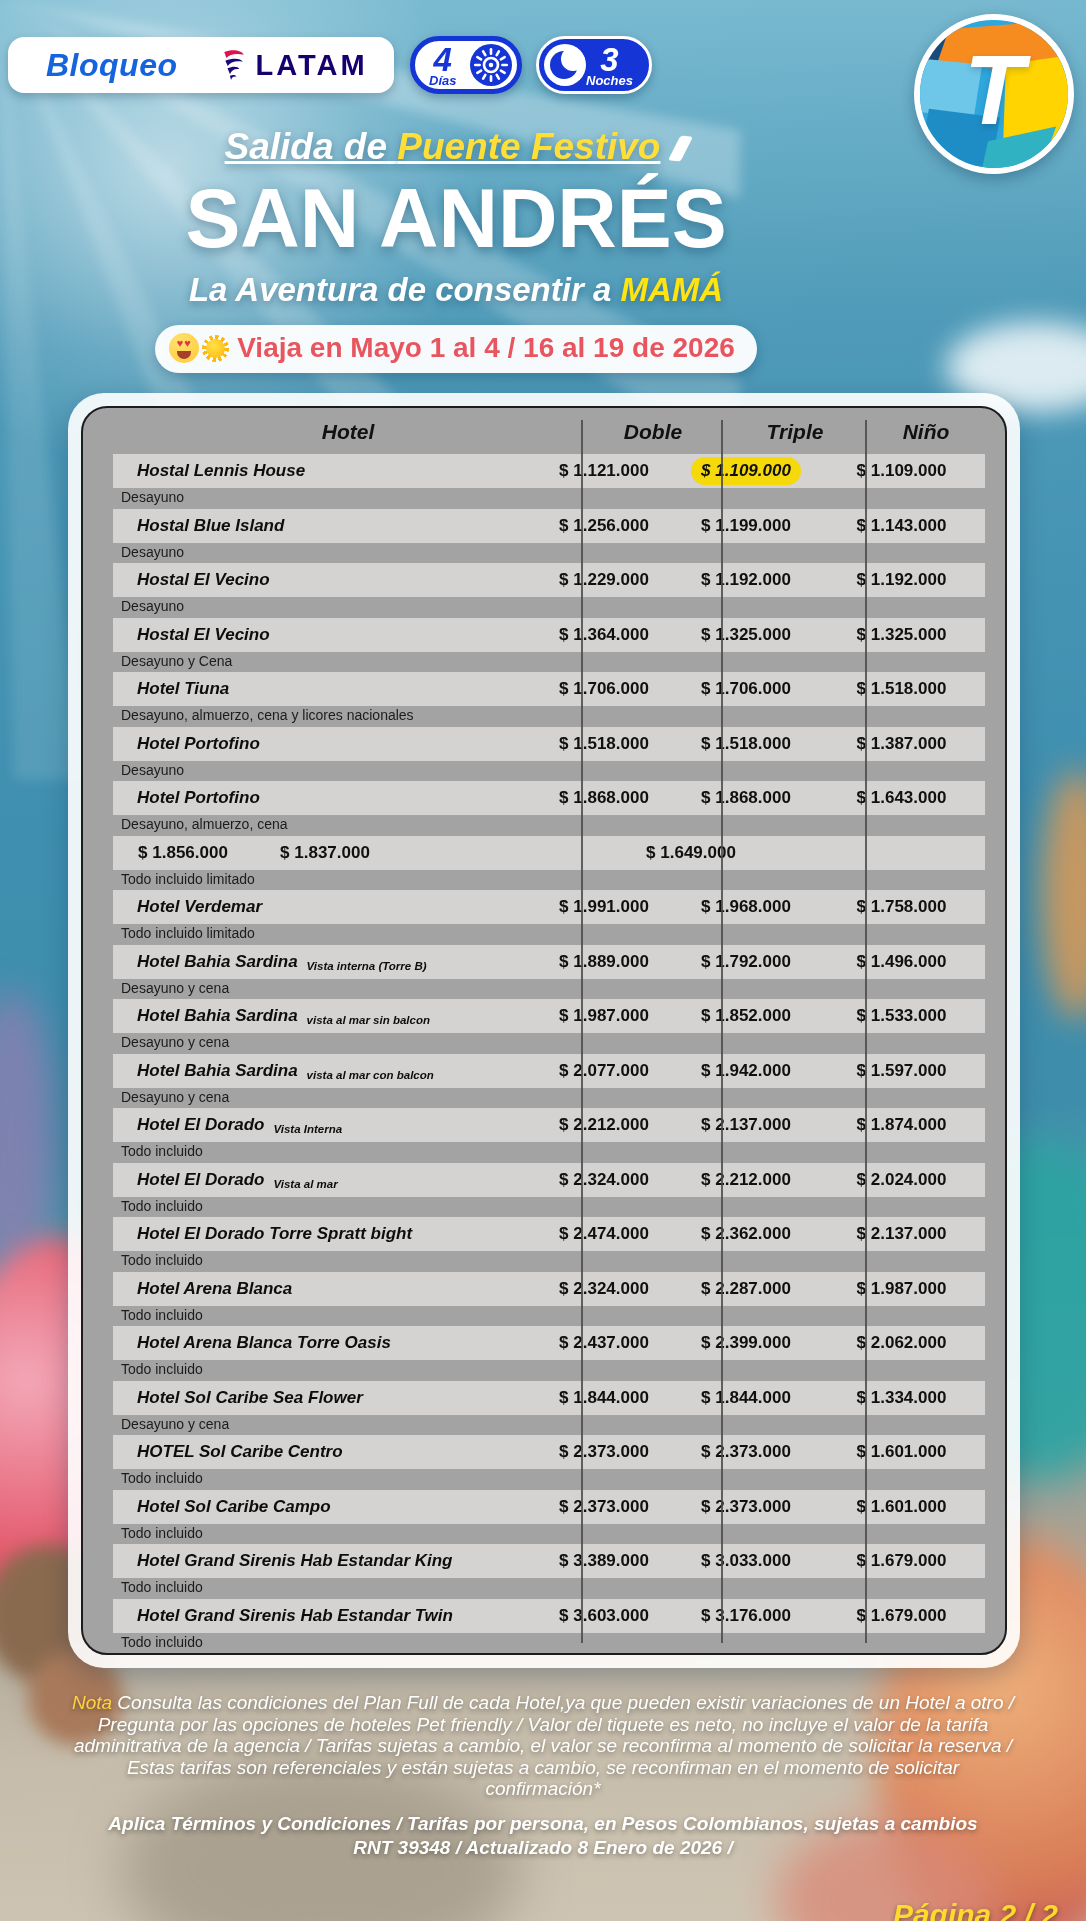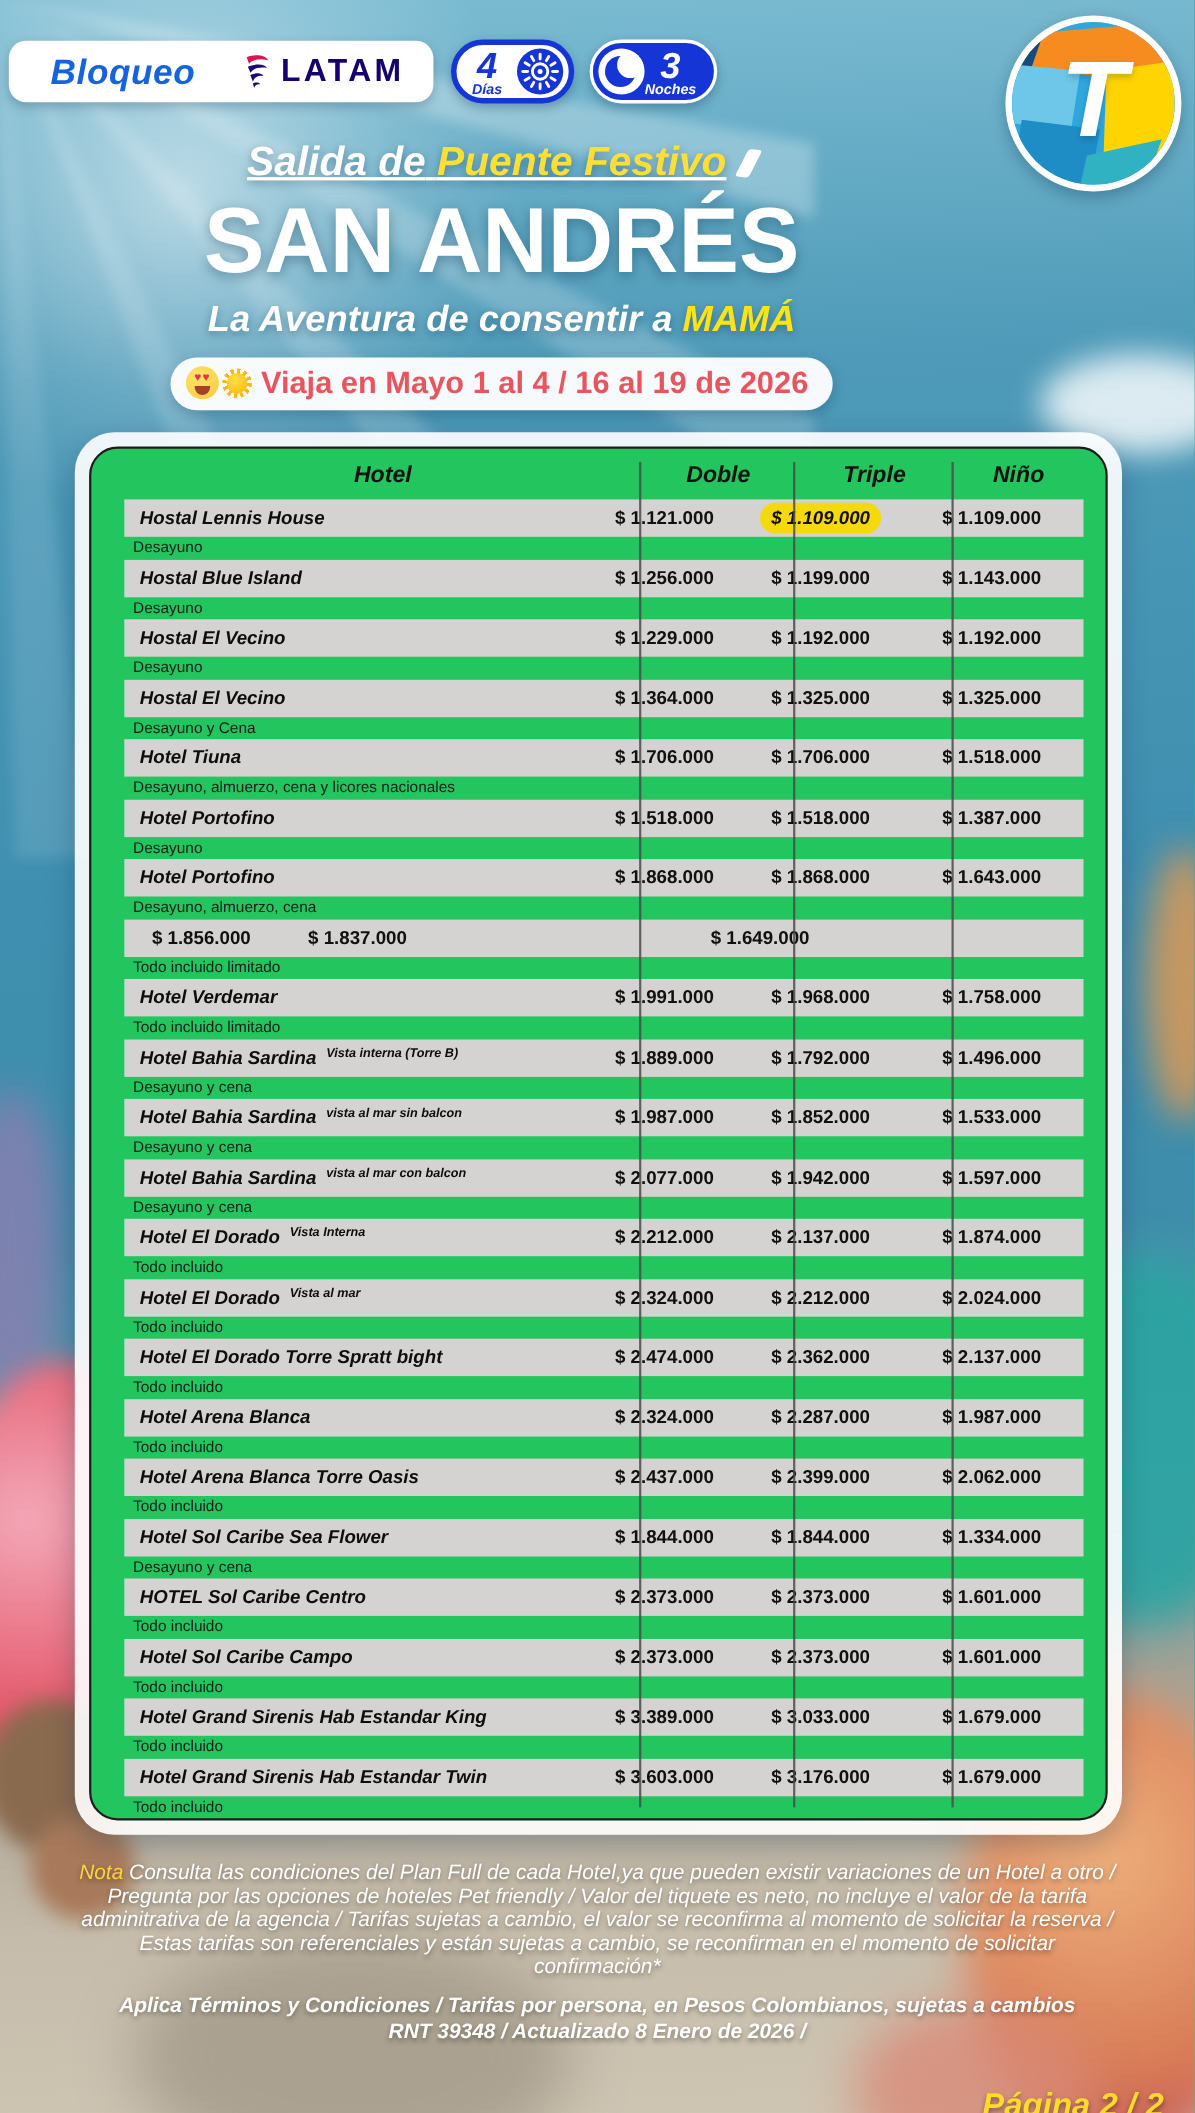--- a/index.html
+++ b/index.html
@@ -86,32 +86,32 @@
     border-radius:0 0 14px 14px;background:#a5402a;}
   .emoji-sun{width:27px;height:27px;border-radius:50%;display:inline-block;position:relative;flex:0 0 auto;margin-left:3px;
     background:repeating-conic-gradient(#ffb60d 0deg 15deg, rgba(255,182,13,0) 15deg 30deg);}
   .emoji-sun::after{content:'';position:absolute;inset:4px;border-radius:50%;
     background:radial-gradient(circle at 40% 35%,#ffe145,#ffb60d);}
 
   
   .card{position:absolute;left:68px;top:393px;width:952px;height:1275px;background:rgba(255,255,255,.9);
     border-radius:36px;box-shadow:0 8px 24px rgba(0,40,70,.25);box-sizing:border-box;padding:13px;}
   .card-inner{position:relative;width:100%;height:100%;box-sizing:border-box;
-    border:2.5px solid #1c1c1c;border-radius:26px;background:#22c55e;overflow:hidden;}
+    border:2.5px solid #1c1c1c;border-radius:26px;background:#a3a3a3;overflow:hidden;}
   .sep{position:absolute;top:12px;bottom:10px;width:2px;background:#4a4a4a;opacity:.85;}
   .sep1{left:498px;} .sep2{left:638px;} .sep3{left:782px;}
   .thead{display:flex;align-items:center;height:40px;margin:4px 0 0 30px;width:872px;
     font-size:21px;font-weight:800;font-style:italic;color:#111;}
   .thead .c{text-align:center;}
   .c-hotel{width:470px;} .c-doble{width:140px;} .c-triple{width:144px;} .c-nino{flex:1;}
   .tbody{display:flex;flex-direction:column;justify-content:space-between;height:1196px;margin-top:2px;}
   .row{}
   .band{margin-left:30px;width:872px;height:34px;background:#d4d3d1;display:flex;align-items:center;}
   .cell{box-sizing:border-box;}
-  .cell.name{width:421px;padding-left:14px;display:flex;align-items:flex-start;}
+  .cell.name{width:421px;padding-left:24px;display:flex;align-items:flex-end;}
   .hname{font-size:17px;font-weight:800;font-style:italic;color:#0d0d0d;white-space:nowrap;}
   .hnote{font-size:11.5px;font-weight:800;font-style:italic;color:#0d0d0d;margin-left:9px;white-space:nowrap;}
   .cell.p{display:flex;align-items:center;justify-content:center;}
   .p1{width:140px;} .p2{width:144px;} .p3{flex:1;}
   .price{font-size:17px;font-weight:700;color:#101010;white-space:nowrap;}
   .price.hl{background:#f5d90a;border-radius:14px;padding:4px 10px;font-weight:800;font-style:italic;}
   .plan{margin:1px 0 0 38px;font-size:14px;color:#1c1c1c;}
 
   
   .nota{position:absolute;left:68px;top:1692px;width:950px;margin:0;text-align:center;

